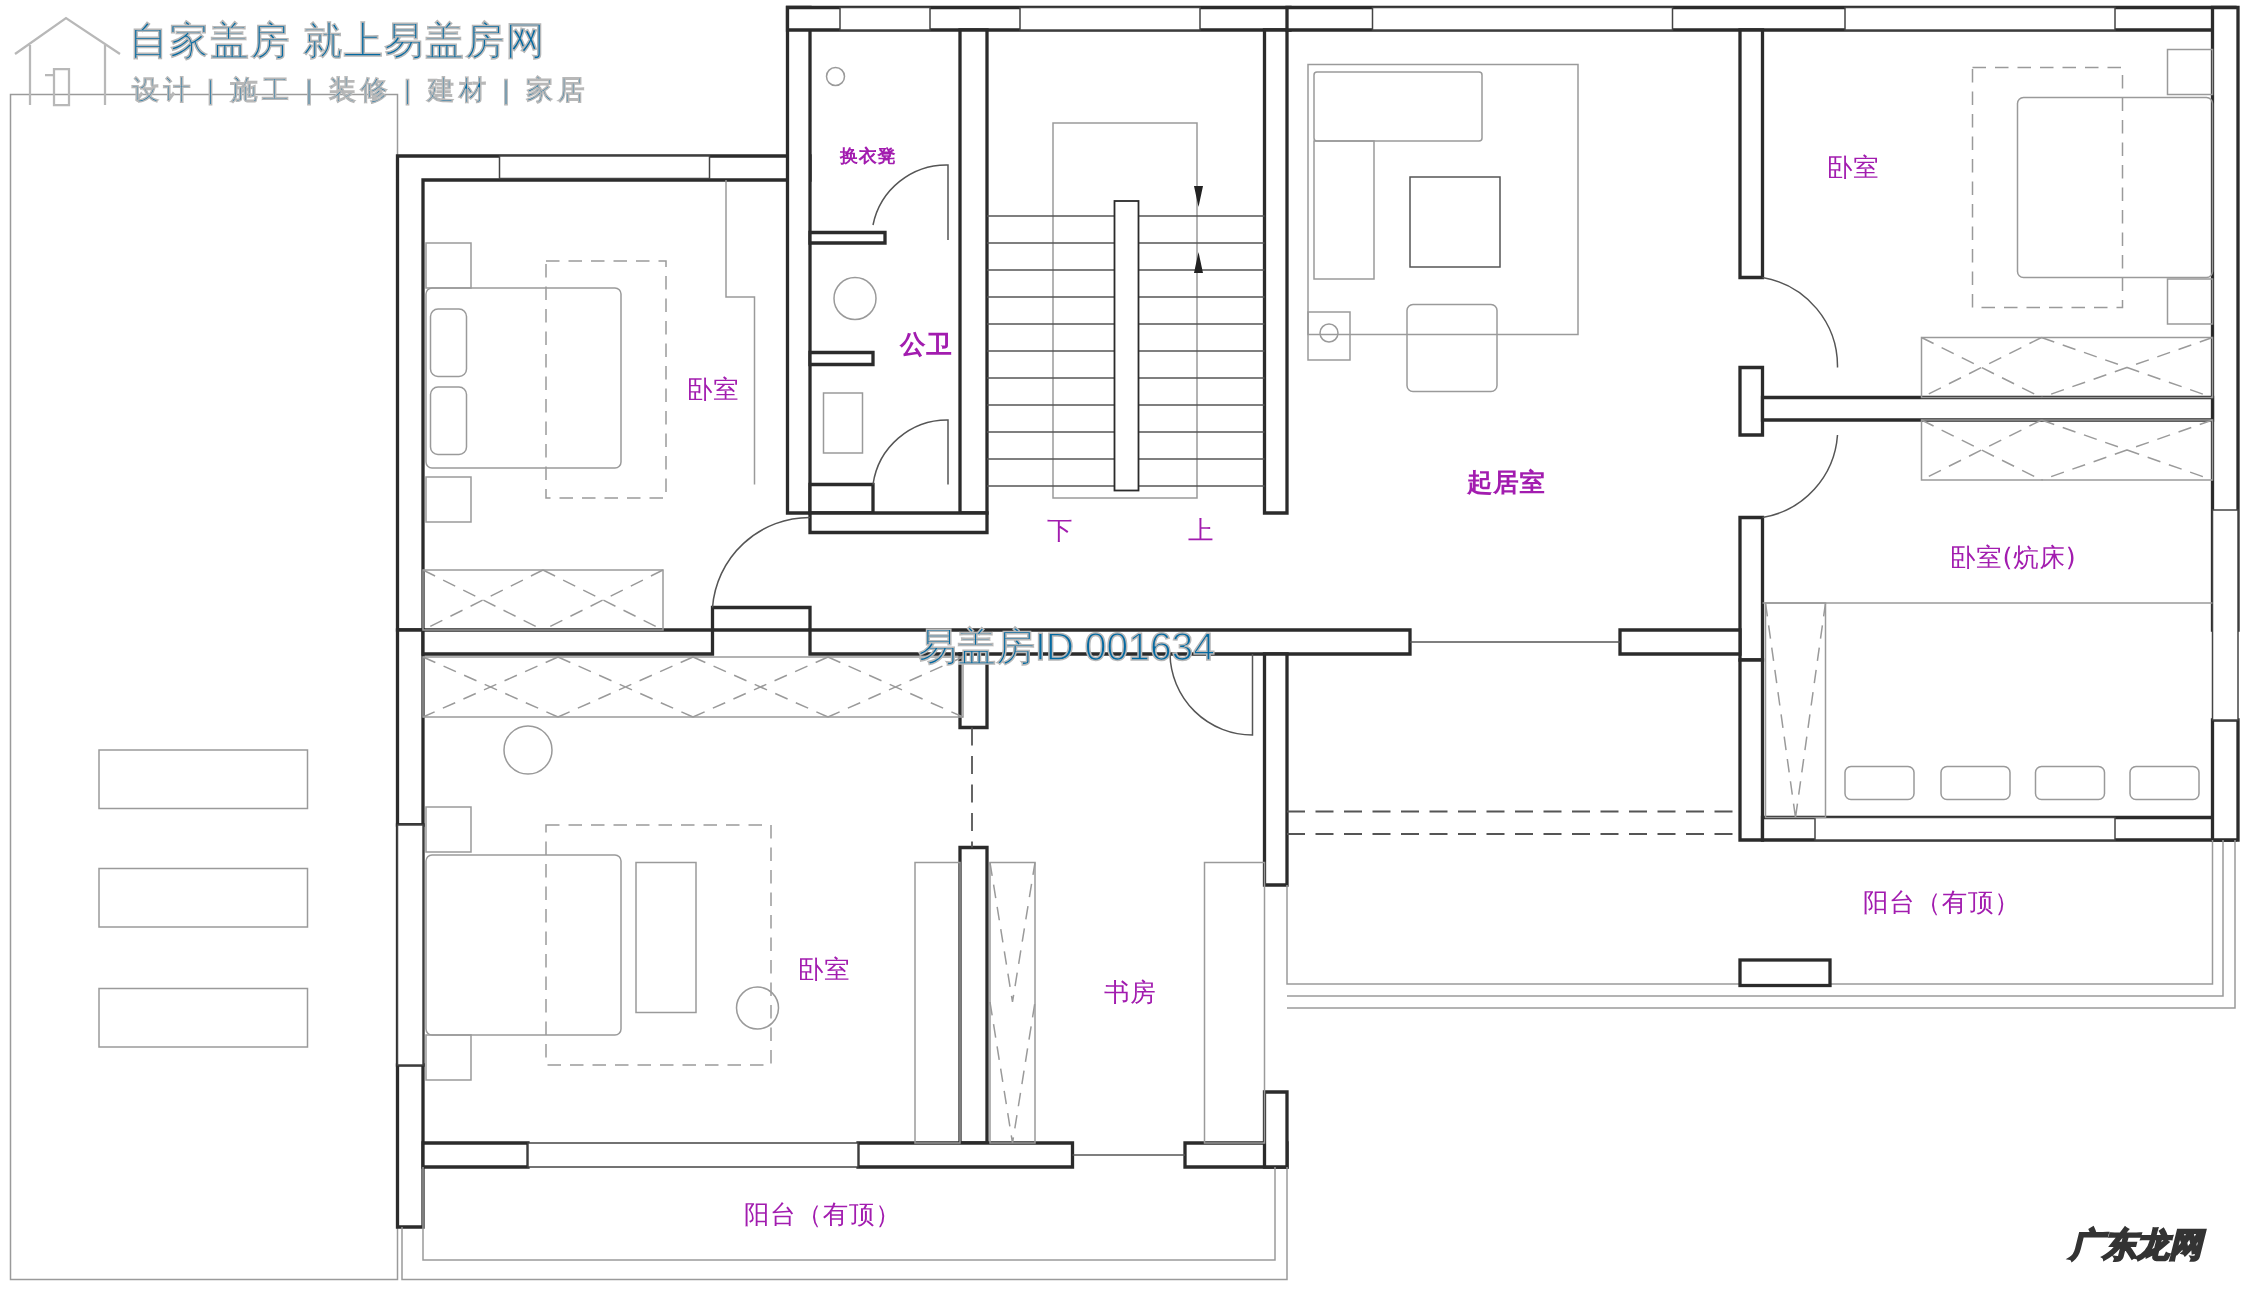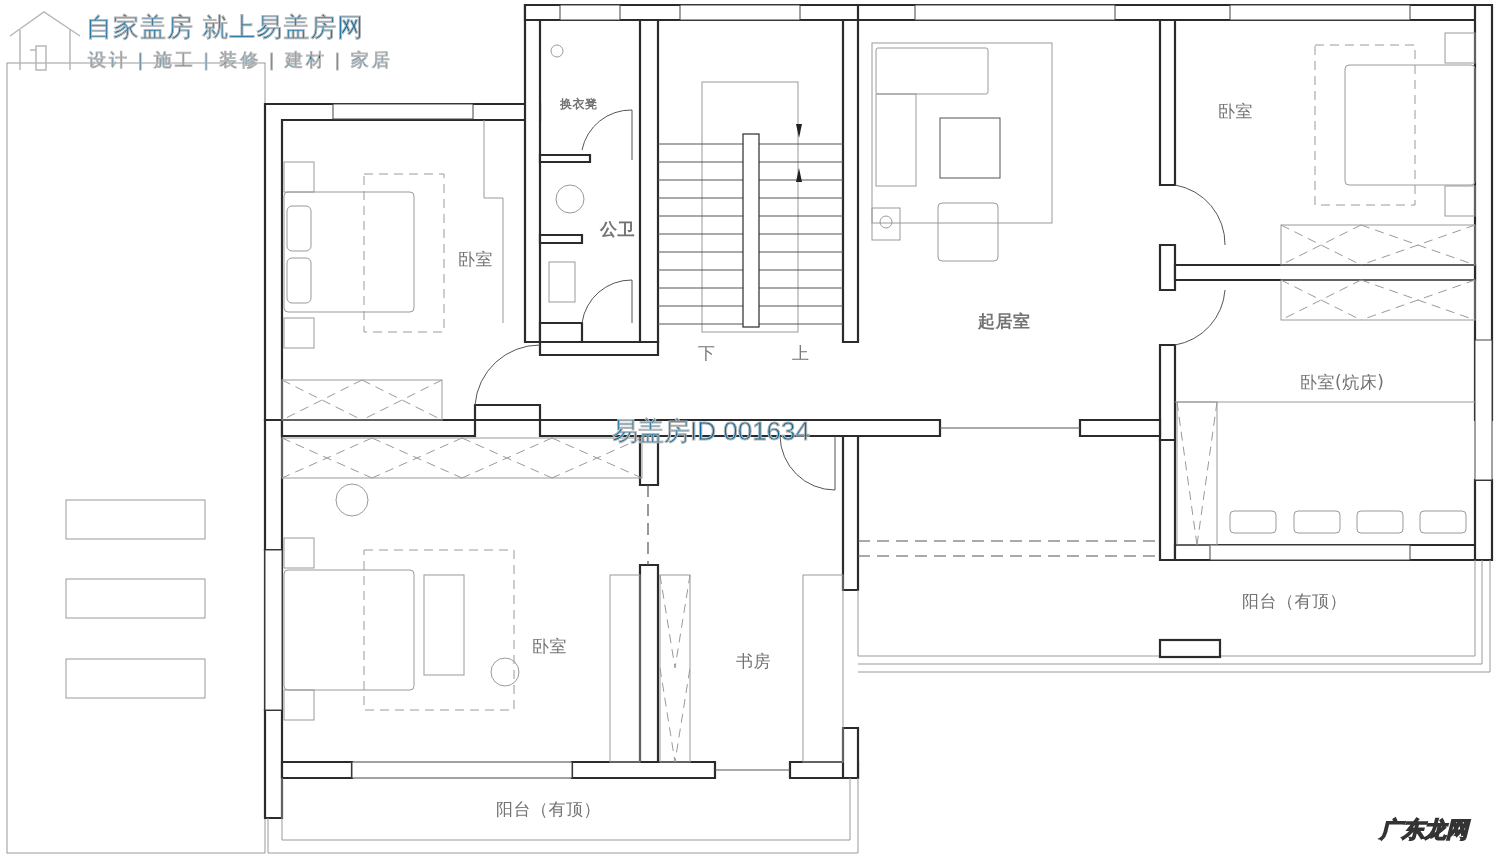--- a/index.html
+++ b/index.html
@@ -4,21 +4,21 @@
 <style>
   html,body{margin:0;padding:0;background:#fff;}
   body{width:1500px;height:861px;position:relative;overflow:hidden;font-family:"DejaVu Sans",sans-serif;}
   svg{position:absolute;left:0;top:0;}
   .wall{fill:#fff;stroke:#2b2b2b;stroke-width:2.2;}
   .thin{fill:none;stroke:#9a9a9a;stroke-width:1;}
   .thin2{fill:none;stroke:#555;stroke-width:1;}
   .dash{fill:none;stroke:#9a9a9a;stroke-width:1;stroke-dasharray:9 6;}
   .dashd{fill:none;stroke:#555;stroke-width:1.2;stroke-dasharray:12 7;}
   .win{fill:#fff;stroke:#444;stroke-width:1;}
-  .lbl{position:absolute;font-family:"DejaVu Sans",sans-serif;font-size:17px;color:#737373;white-space:nowrap;letter-spacing:0.5px;}
+  .lbl{position:absolute;font-family:"DejaVu Sans",sans-serif;font-size:17px;color:#a21caf;white-space:nowrap;letter-spacing:0.5px;}
   .wm{position:absolute;font-family:"Liberation Sans",sans-serif;color:#0369a1;-webkit-text-stroke:1px #b8b8b8;white-space:nowrap;}
   .logo-title{left:86px;top:10px;font-size:26px;letter-spacing:1px;}
   .logo-sub{left:88px;top:48px;font-size:18px;letter-spacing:3px;}
   .id-wm{left:612px;top:414px;font-size:26px;}
   .corner{position:absolute;right:32px;bottom:16px;font-size:22px;font-weight:bold;font-style:italic;color:#000000;-webkit-text-stroke:1.4px #333;font-family:"DejaVu Sans",sans-serif;}
   .small{font-size:12px;font-weight:bold;}
 </style>
 </head>
 <body>
 
@@ -182,17 +182,17 @@
 <div class="wm id-wm">易盖房ID 001634</div>
 <div class="corner">广东龙网</div>
 
 <div class="lbl" style="left:458px;top:248px;">卧室</div>
 <div class="lbl small" style="left:560px;top:96px;">换衣凳</div>
 <div class="lbl" style="left:600px;top:218px;font-weight:bold;">公卫</div>
 <div class="lbl" style="left:698px;top:342px;">下</div>
 <div class="lbl" style="left:792px;top:342px;">上</div>
 <div class="lbl" style="left:978px;top:310px;font-weight:bold;">起居室</div>
 <div class="lbl" style="left:1218px;top:100px;">卧室</div>
-<div class="lbl" style="left:1300px;top:371px;">卧室(炕床)</div>
+<div class="lbl" style="left:1300px;top:360px;">卧室(炕床)</div>
 <div class="lbl" style="left:532px;top:635px;">卧室</div>
 <div class="lbl" style="left:736px;top:650px;">书房</div>
 <div class="lbl" style="left:1242px;top:590px;">阳台（有顶）</div>
 <div class="lbl" style="left:496px;top:798px;">阳台（有顶）</div>
 
 </body></html>

